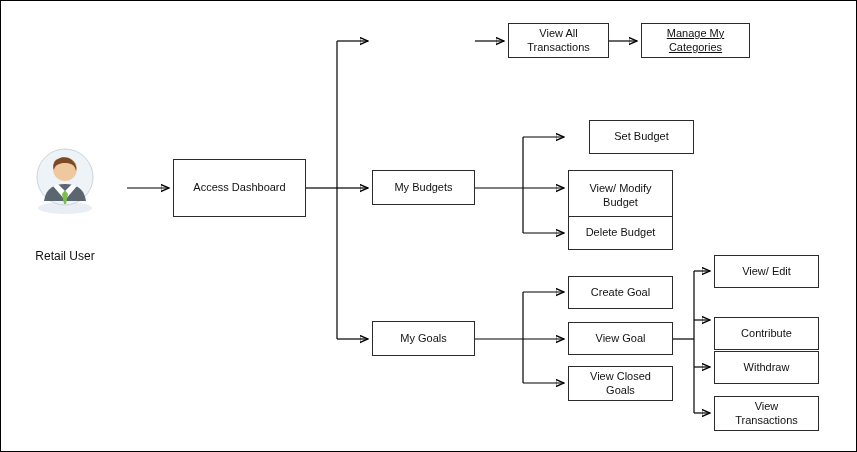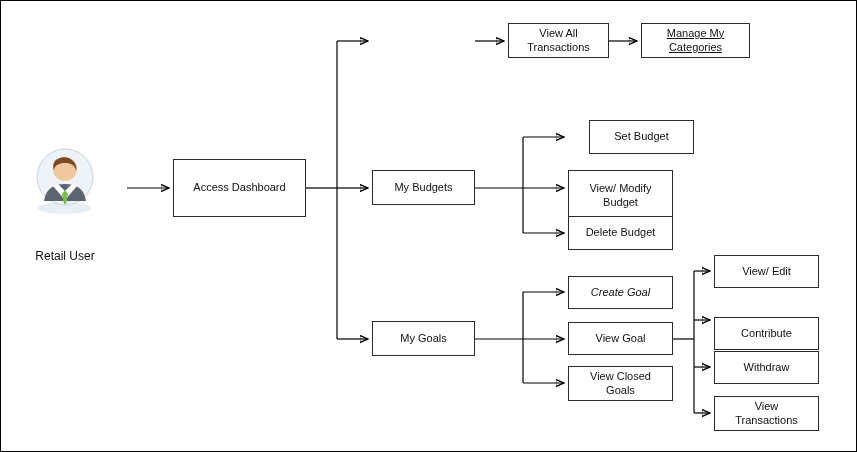--- a/index.html
+++ b/index.html
@@ -119,21 +119,21 @@
   <div class="node" style="left:507px; top:22px; width:101px; height:35px;">View All
 Transactions</div>
   <div class="node" style="left:640px; top:22px; width:109px; height:35px;text-decoration:underline;">Manage My
 Categories</div>
   <div class="node" style="left:371px; top:169px; width:103px; height:35px;">My Budgets</div>
   <div class="node" style="left:567px; top:119px; width:105px; height:34px;margin-left:21px;">Set Budget</div>
   <div class="node" style="left:567px; top:169px; width:105px; height:52px;">View/ Modify
 Budget</div>
   <div class="node" style="left:567px; top:215px; width:105px; height:34px;">Delete Budget</div>
   <div class="node" style="left:371px; top:320px; width:103px; height:35px;">My Goals</div>
-  <div class="node" style="left:567px; top:275px; width:105px; height:33px;font-style:italic;">Create Goal</div>
+  <div class="node" style="left:567px; top:275px; width:105px; height:33px;">Create Goal</div>
   <div class="node" style="left:567px; top:321px; width:105px; height:33px;">View Goal</div>
   <div class="node" style="left:567px; top:365px; width:105px; height:35px;">View Closed
 Goals</div>
   <div class="node" style="left:713px; top:254px; width:105px; height:33px;">View/ Edit</div>
   <div class="node" style="left:713px; top:316px; width:105px; height:33px;">Contribute</div>
   <div class="node" style="left:713px; top:350px; width:105px; height:33px;">Withdraw</div>
   <div class="node" style="left:713px; top:395px; width:105px; height:35px;">View
 Transactions</div>
 
 </div>

